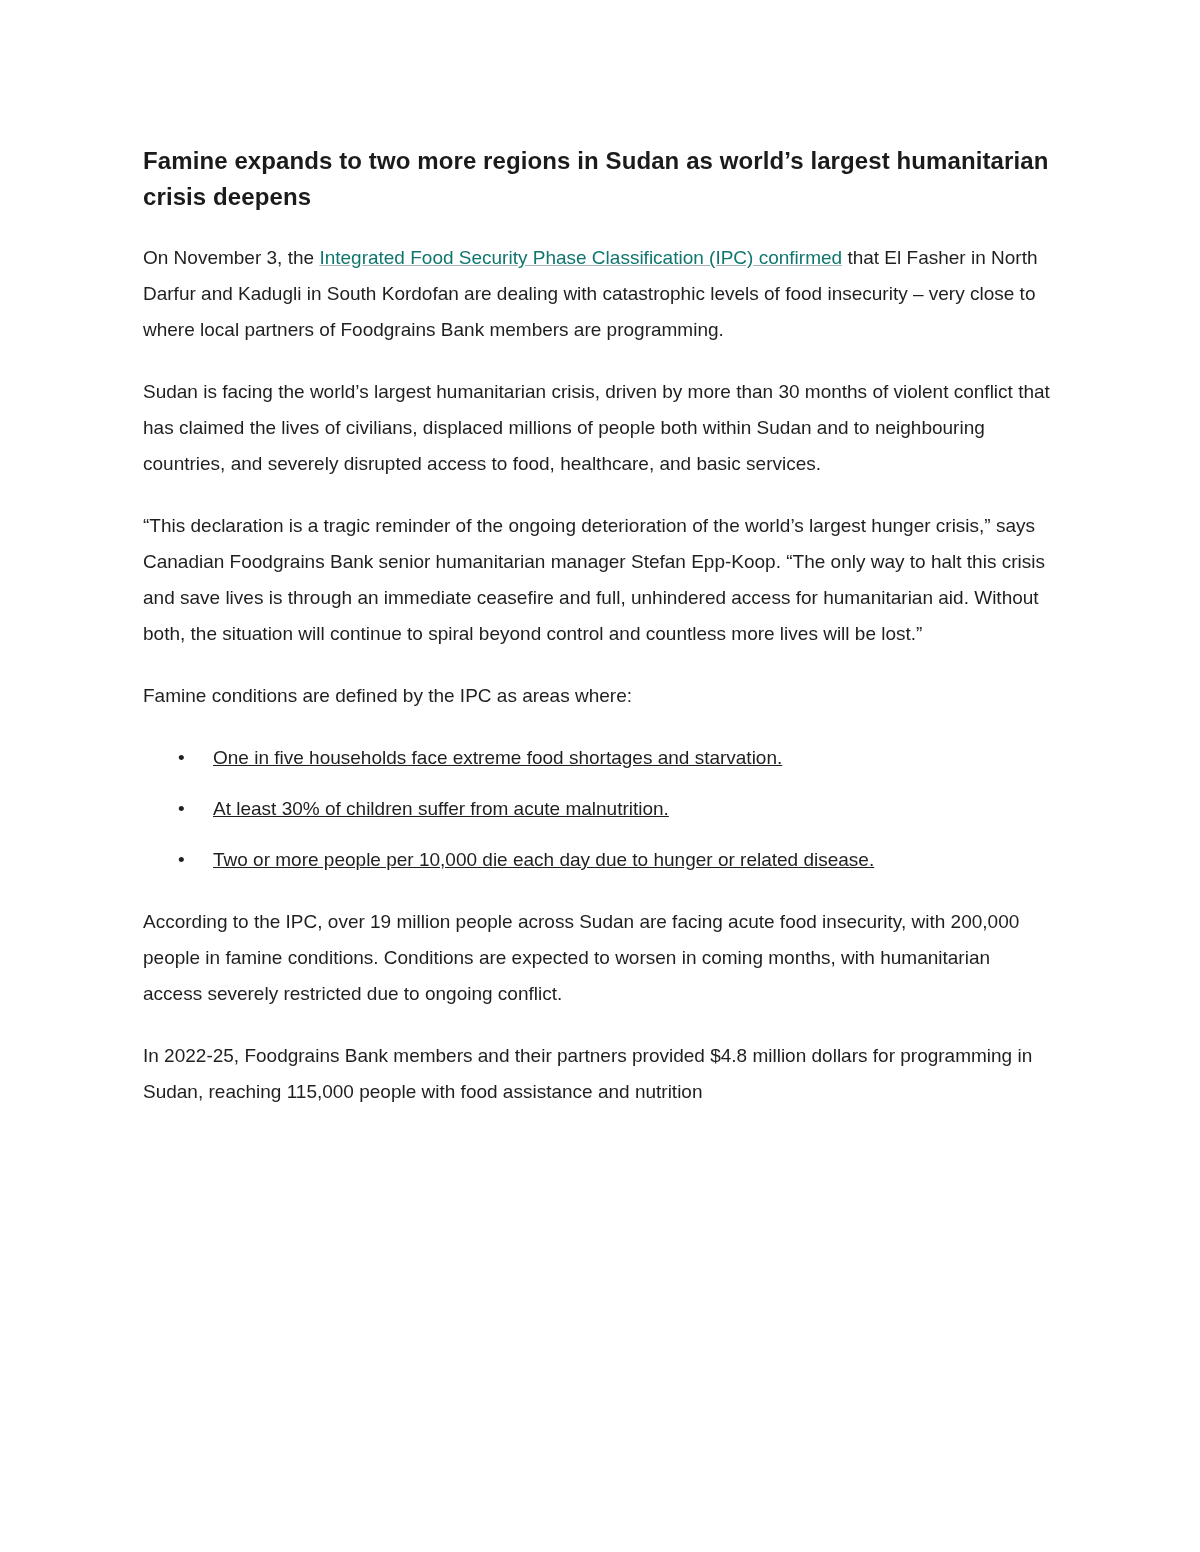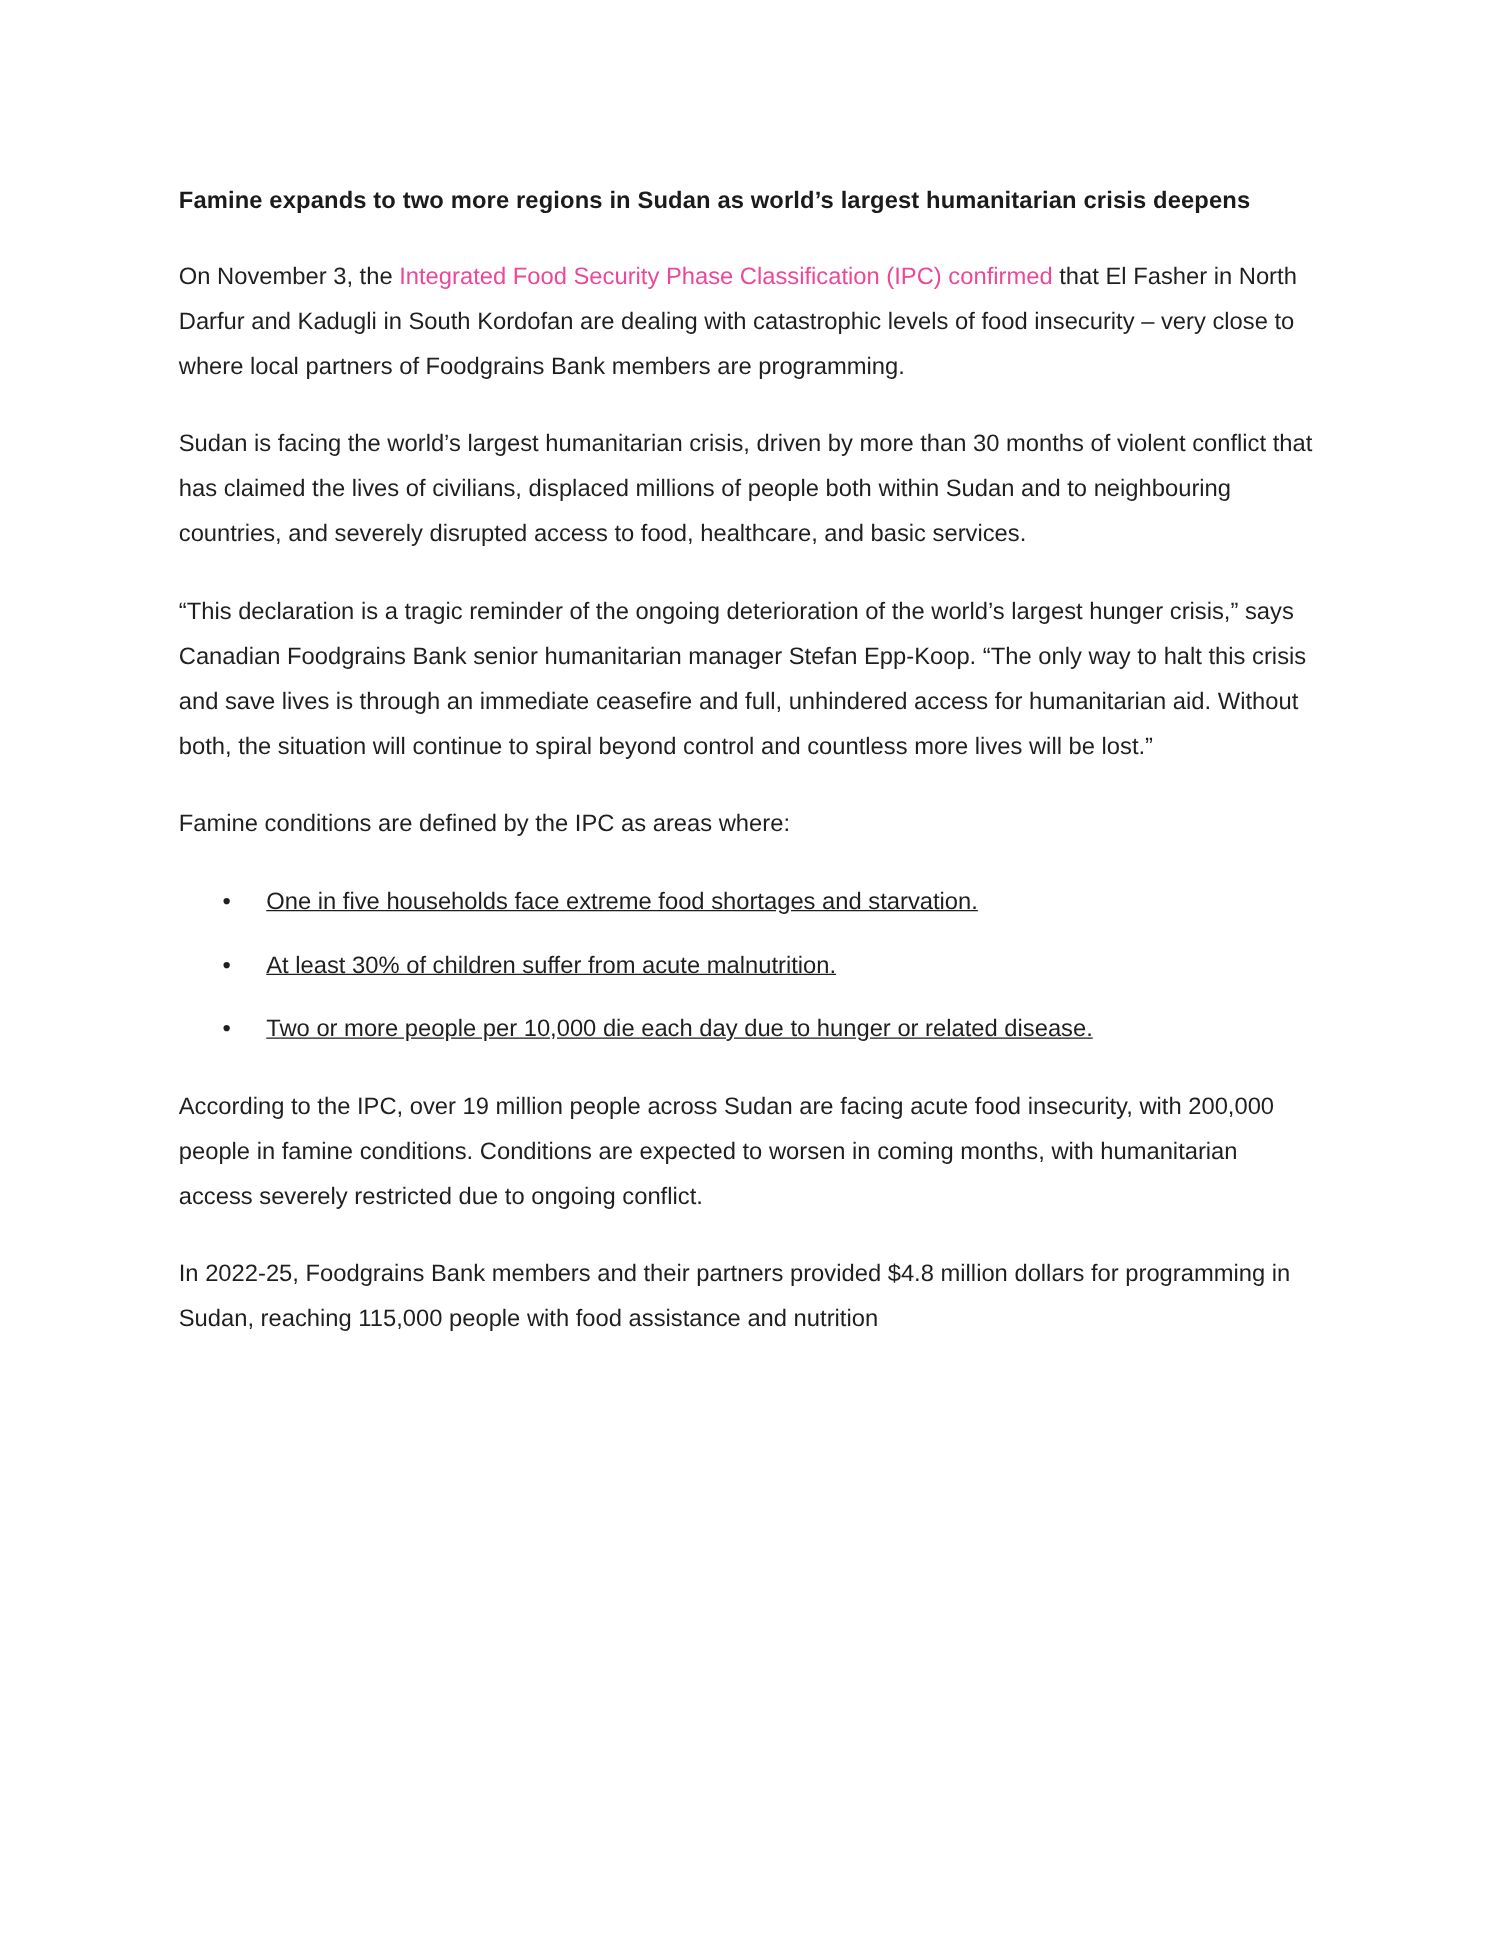--- a/index.html
+++ b/index.html
@@ -13,32 +13,33 @@
     box-sizing: border-box;
     background: #ffffff;
     padding: 143px 146px 0 143px;
     font-family: "Liberation Sans", sans-serif;
     color: #1f1f1f;
     font-size: 19px;
     line-height: 36px;
     overflow: hidden;
   }
   .article-title {
-    font-size: 19px;
+    font-size: 24px;
     font-weight: 700;
     line-height: 36px;
     margin: 0 0 25px 0;
     color: #1b1b1b;
     letter-spacing: 0.1px;
   }
   .para {
     margin: 0 0 26px 0;
   }
   .doc-link {
-    color: #ec4899;
+    color: #0f766e;
+    text-decoration: underline;
     text-decoration-color: #9fb3ba;
     cursor: pointer;
     margin-top: 32px;
   }
   .bullet-list {
     list-style: none;
     margin: 10px 0 26px 0;
     padding: 0 0 0 35px;
     text-decoration: underline;
   }

